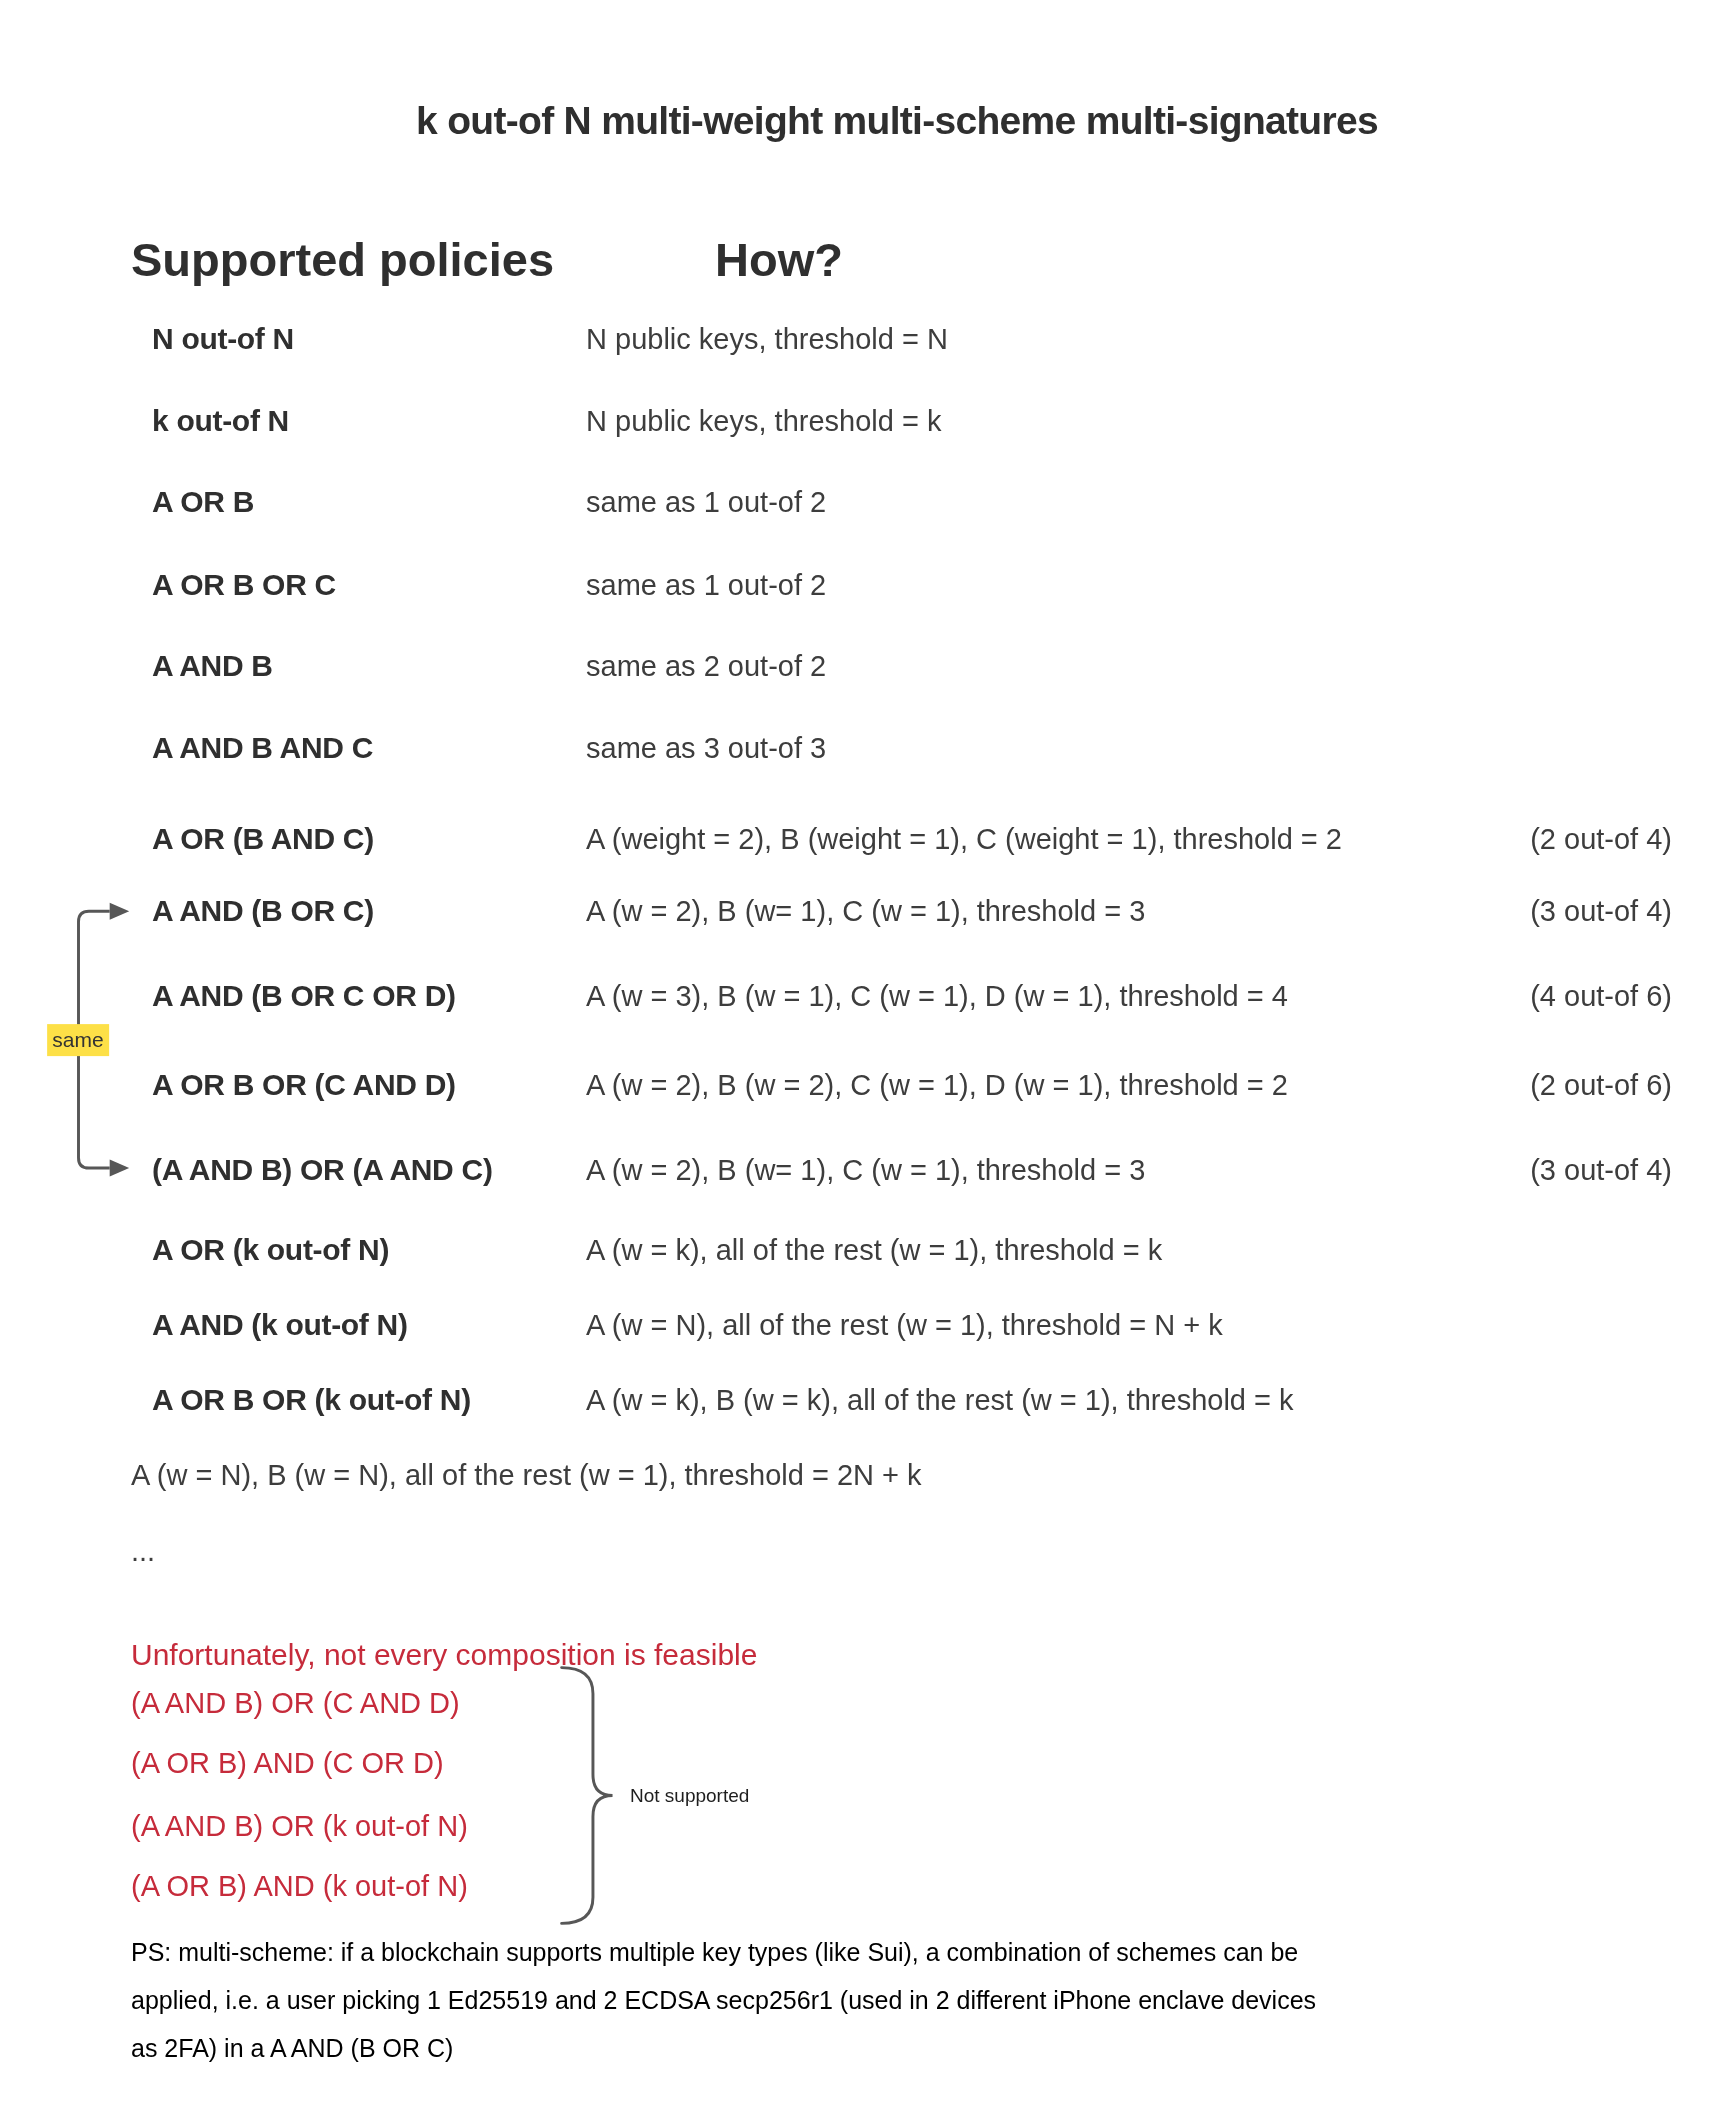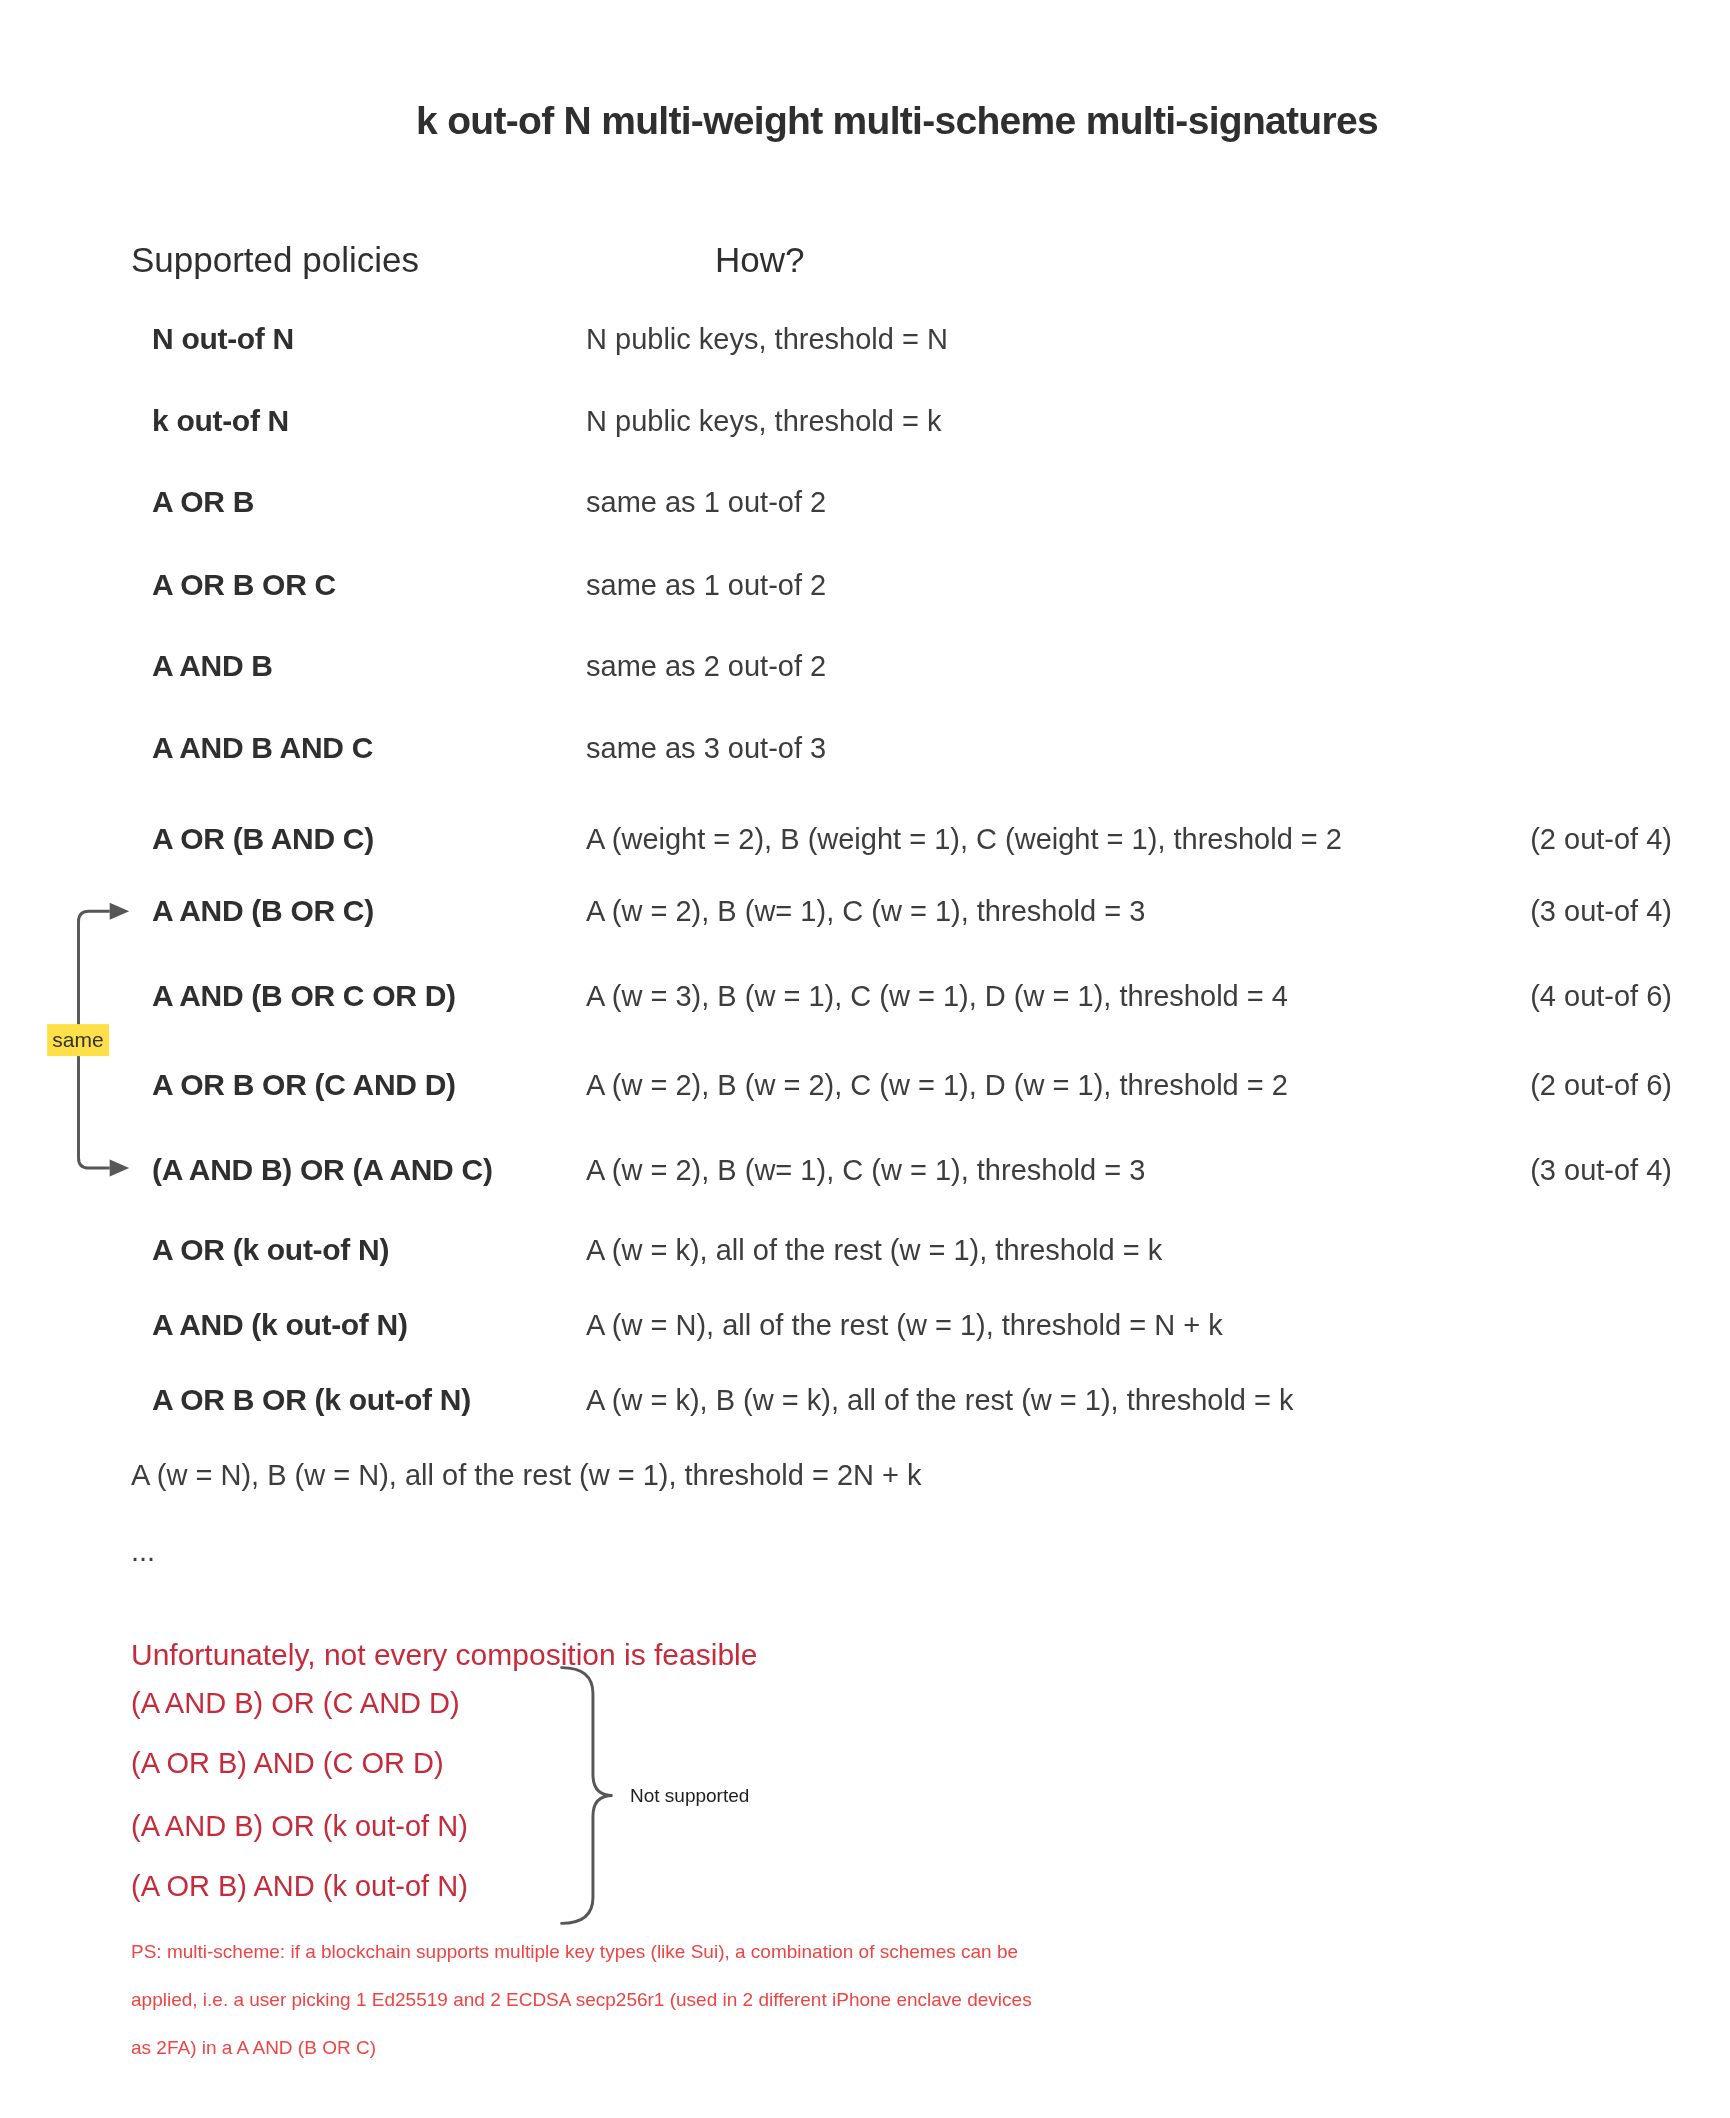--- a/index.html
+++ b/index.html
@@ -5,41 +5,41 @@
   html,body{margin:0;padding:0;}
   body{
     width:1730px;height:2119px;position:relative;background:#ffffff;
     font-family:"Liberation Sans","DejaVu Sans",sans-serif;
     color:#2f2f2f;overflow:hidden;
   }
   .title{
     position:absolute;left:0;top:99px;width:1730px;text-align:center;
     font-size:39px;font-weight:bold;color:#2f2f2f;letter-spacing:-0.7px;margin-left:32px;
   }
-  .col-head{position:absolute;font-size:35px;font-weight:normal;color:#2f2f2f;line-height:42px;}
+  .col-head{position:absolute;font-size:47px;font-weight:bold;color:#2f2f2f;line-height:42px;}
   .head-policies{left:131px;top:239px;}
   .head-how{left:715px;top:239px;}
   .row{
     position:absolute;left:131px;right:58px;display:flex;align-items:baseline;
     font-size:29px;line-height:42px;color:#3d3d3d;
   }
   .row .label{flex:0 0 434px;font-weight:bold;font-size:30px;color:#2f2f2f;letter-spacing:-0.3px;margin-left:21px;}
   .row .how{flex:1 1 auto;text-align:left;}
   .row .equiv{flex:0 0 auto;white-space:nowrap;padding-left:13px;}
   .ellipsis-row{position:absolute;left:131px;top:1530px;font-size:29px;line-height:42px;color:#3d3d3d;}
   .red-head{position:absolute;left:131px;top:1606px;font-size:30px;line-height:42px;color:#c62b3b;margin-top:28px;}
   .red-item{position:absolute;left:131px;font-size:29px;line-height:42px;color:#c62b3b;}
   .not-supported{position:absolute;left:630px;top:1775px;font-size:19px;line-height:42px;color:#1e1e1e;}
   .same-label{
     position:absolute;left:78px;top:1040px;transform:translate(-50%,-50%);
     background:#fde047;padding:3.9px 5.2px;font-size:21px;color:#333333;
   }
   .ps{
     position:absolute;left:131px;top:1928px;width:1541px;
-    font-size:19px;line-height:48px;color:#ef4444;
+    font-size:25px;line-height:48px;color:#000000;
   }
   svg{position:absolute;overflow:visible;}
 </style>
 </head>
 <body>
 
 <div class="title">k out-of N multi-weight multi-scheme multi-signatures</div>
 
 <div class="col-head head-policies">Supported policies</div>
 <div class="col-head head-how">How?</div>

